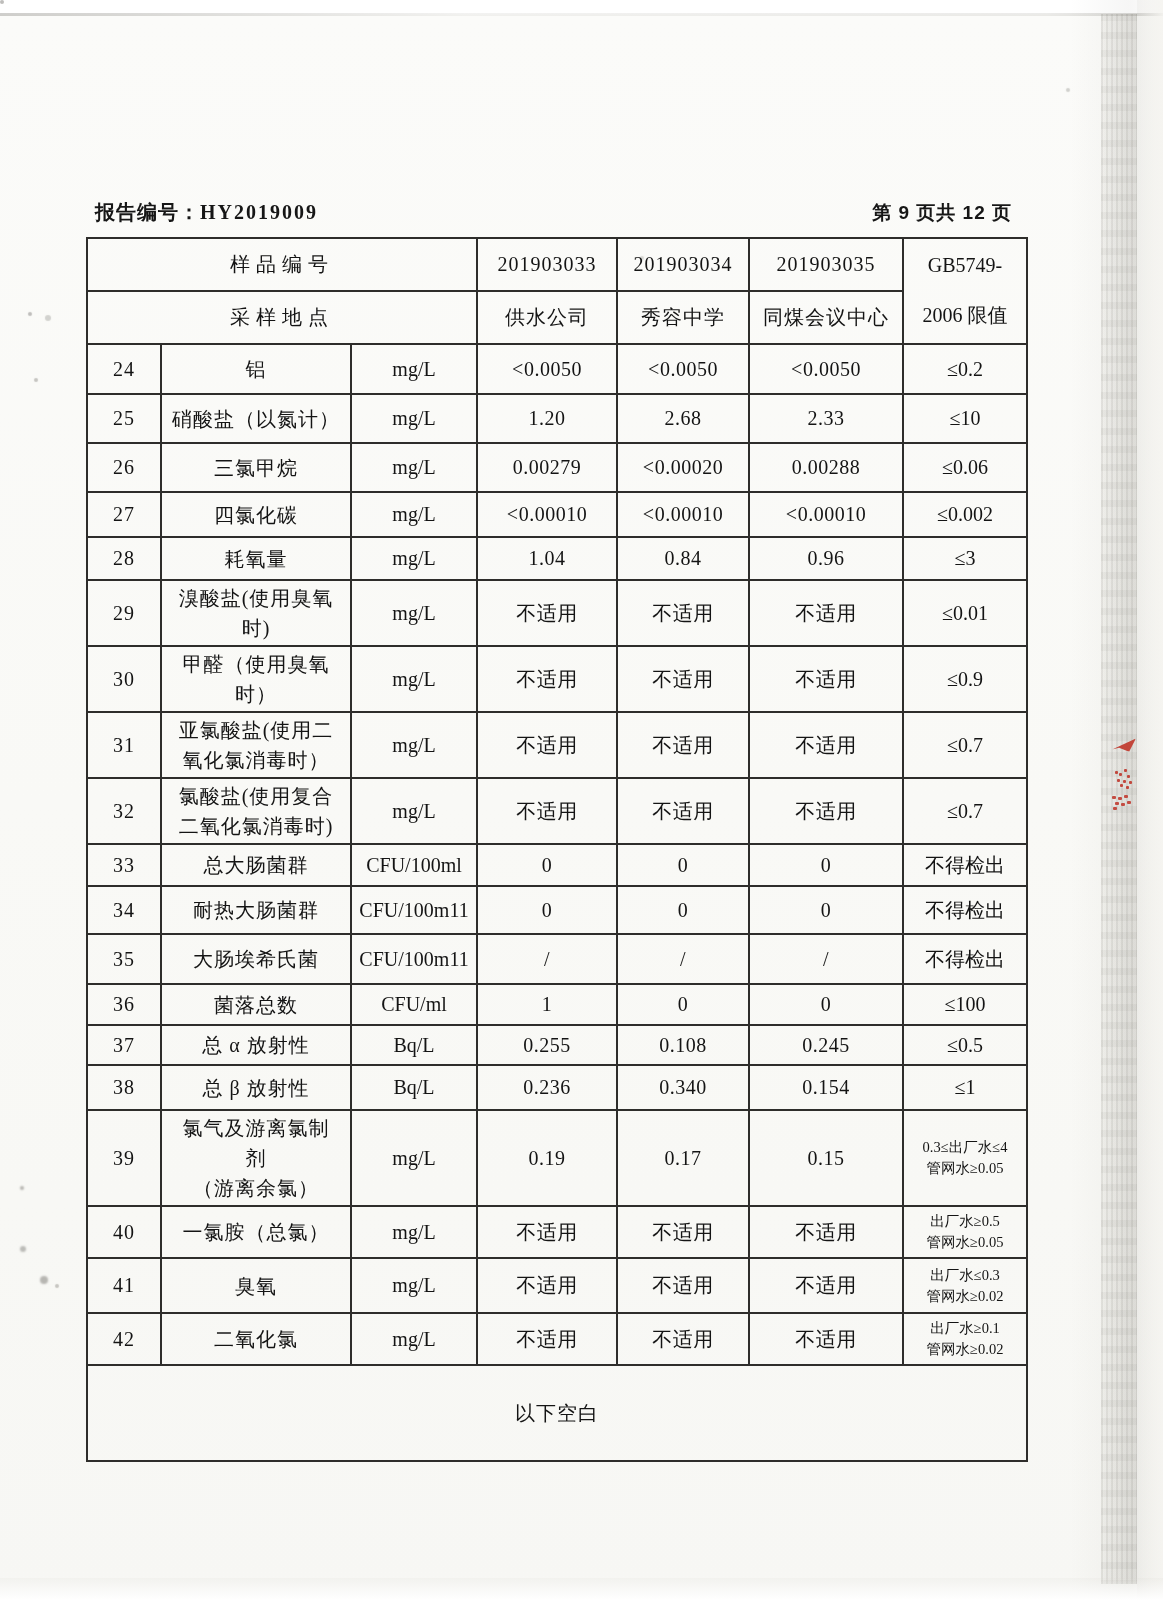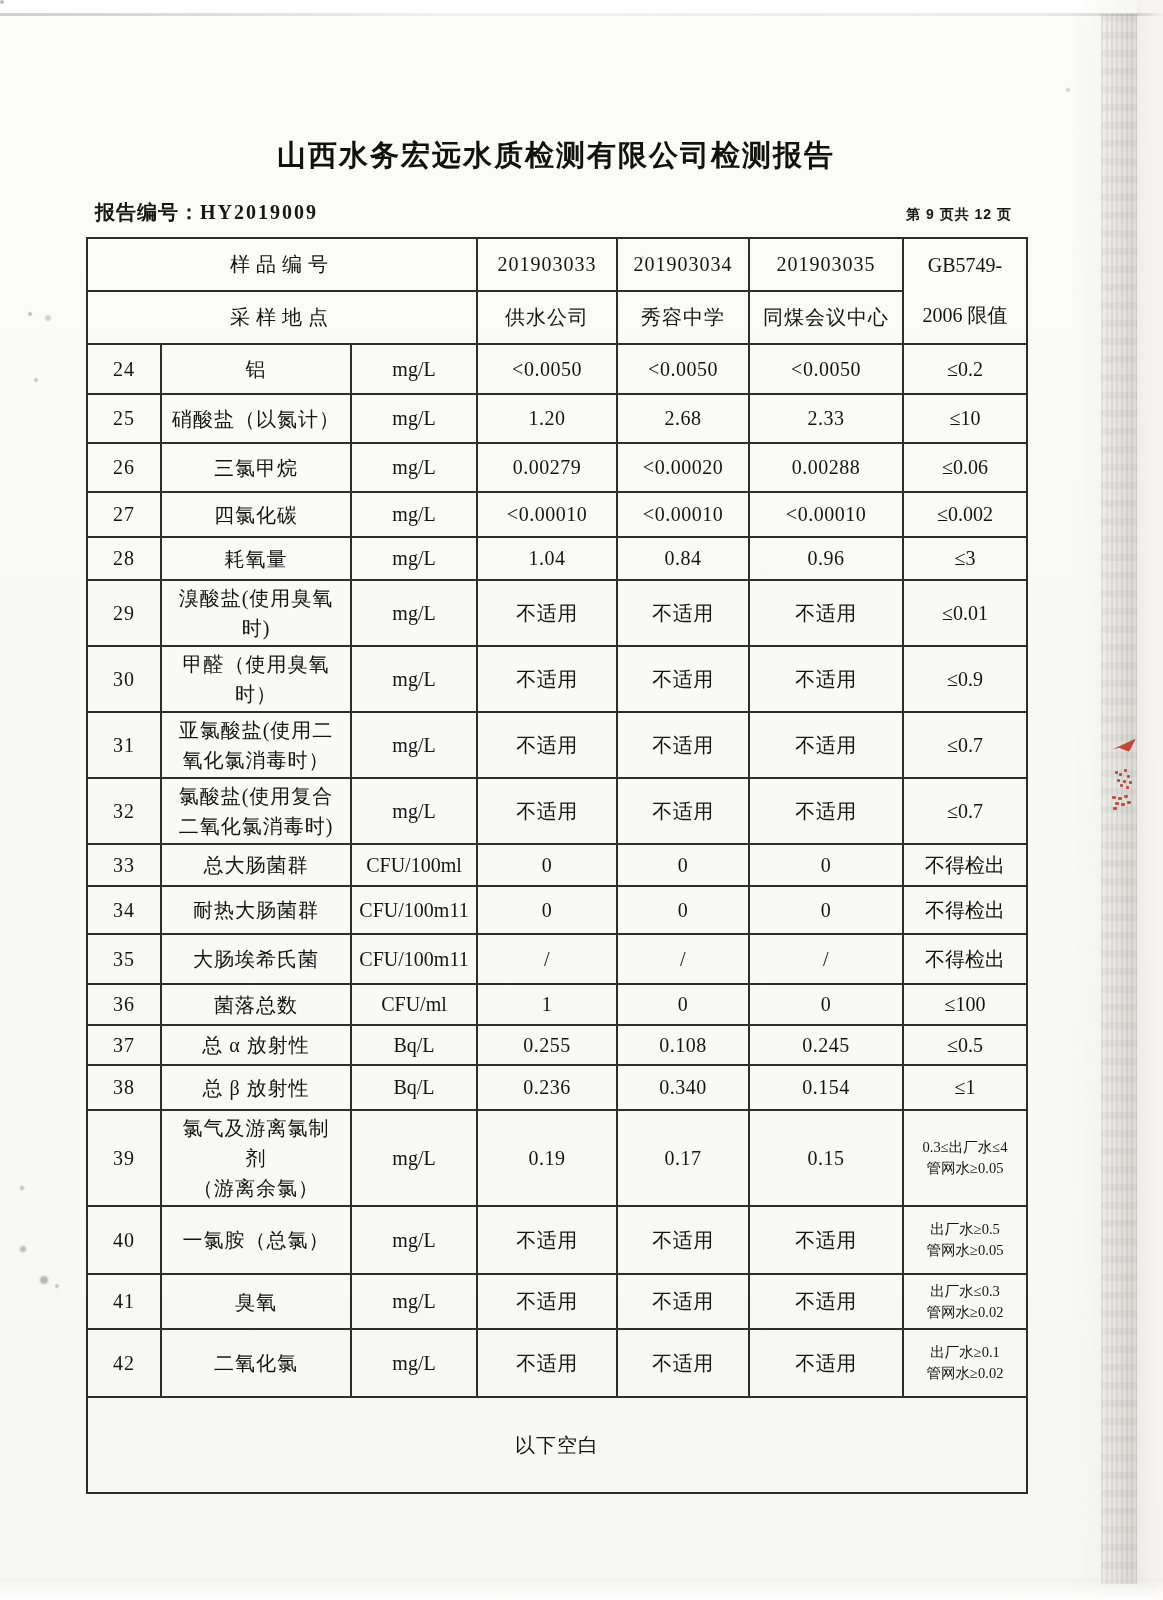--- a/index.html
+++ b/index.html
@@ -59,21 +59,21 @@
     font-size:29px; font-weight:bold; letter-spacing:2px; color:#111;
   }
   .meta {
     position:absolute; top:199px; left:95px; width:917px;
     display:flex; justify-content:space-between; align-items:baseline;
   }
   .meta .report-no { font-family:"Liberation Sans","DejaVu Sans",sans-serif;
     font-size:20px; font-weight:bold; letter-spacing:1px; }
   .meta .report-no .no-val { font-family:"Liberation Serif","DejaVu Serif",serif; font-weight:bold; letter-spacing:2px; }
   .meta .page-no { font-family:"Liberation Sans","DejaVu Sans",sans-serif;
-    font-size:14px; font-weight:bold; letter-spacing:1px; }
+    font-size:19px; font-weight:bold; letter-spacing:1px; }
 
   table.report {
     position:absolute; top:237px; left:86px; width:940px;
     border-collapse:collapse; table-layout:fixed;
   }
   table.report td {
     border:2px solid #2e2d2b; text-align:center; vertical-align:middle;
     font-size:20px; color:#141414; padding:2px 4px; overflow:hidden;
   }
   .th-label { font-size:21px; letter-spacing:6px; }
@@ -97,21 +97,20 @@
   <div class="edge-top"></div>
   <div class="edge-right-strip"></div>
   <div class="edge-right-margin"></div>
   <div class="edge-bottom"></div>
   <div class="specks"></div>
 
   <div class="seal-tri"></div>
   <div class="seal-b1"></div>
   <div class="seal-b2"></div>
 
-  <div class="title">山西水务宏远水质检测有限公司检测报告</div>
 
   <div class="meta">
     <div class="report-no"><span>报告编号：</span><span class="no-val">HY2019009</span></div>
     <div class="page-no">第 9 页共 12 页</div>
   </div>
 
   <table class="report">
     <colgroup>
       <col style="width:74px">
         <col style="width:190px">
@@ -286,41 +285,41 @@
           <td class="td-name">氯气及游离氯制
 剂
 （游离余氯）</td>
           <td class="td-unit">mg/L</td>
           <td class="td-val">0.19</td>
           <td class="td-val">0.17</td>
           <td class="td-val">0.15</td>
           <td class="td-limit small">0.3≤出厂水≤4
 管网水≥0.05</td>
         </tr>
-        <tr style="height: 68px;">
+        <tr style="height: 52px;">
           <td class="td-num">40</td>
           <td class="td-name">一氯胺（总氯）</td>
           <td class="td-unit">mg/L</td>
           <td class="td-val">不适用</td>
           <td class="td-val">不适用</td>
           <td class="td-val">不适用</td>
           <td class="td-limit small">出厂水≥0.5
 管网水≥0.05</td>
         </tr>
         <tr style="height: 55px;">
           <td class="td-num">41</td>
           <td class="td-name">臭氧</td>
           <td class="td-unit">mg/L</td>
           <td class="td-val">不适用</td>
           <td class="td-val">不适用</td>
           <td class="td-val">不适用</td>
           <td class="td-limit small">出厂水≤0.3
 管网水≥0.02</td>
         </tr>
-        <tr style="height: 68px;">
+        <tr style="height: 52px;">
           <td class="td-num">42</td>
           <td class="td-name">二氧化氯</td>
           <td class="td-unit">mg/L</td>
           <td class="td-val">不适用</td>
           <td class="td-val">不适用</td>
           <td class="td-val">不适用</td>
           <td class="td-limit small">出厂水≥0.1
 管网水≥0.02</td>
         </tr>
       </tbody>

